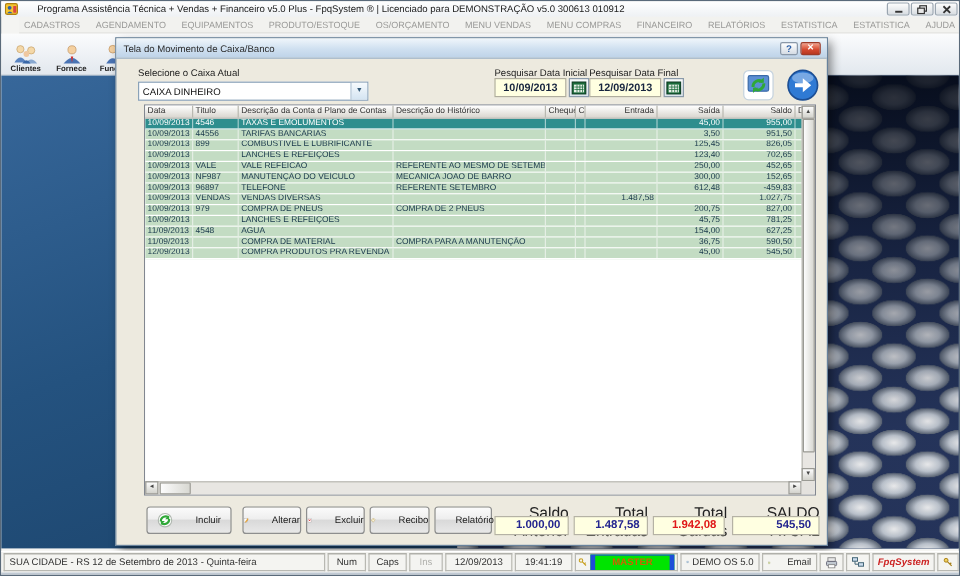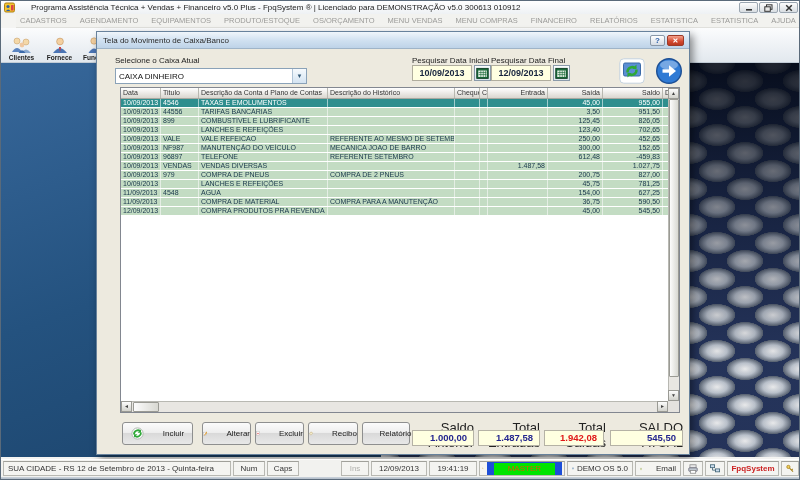--- a/index.html
+++ b/index.html
@@ -66,23 +66,23 @@
   
   .abtn { position:absolute; top:390px; height:23px; border:1px solid #8e8f8f; border-radius:3px; background:linear-gradient(#fbfbfb,#eeeeee 45%,#d9d9d9 50%,#e8e8e8); display:flex; align-items:center; justify-content:center; gap:19px; font-size:8px; color:#222; }
   .sumlabel { position:absolute; top:388px; font-size:13px; color:#222; text-align:right; }
   .sumbox { position:absolute; top:398px; height:16px; background:#ffffe1; border:1px solid #b5b2a5; font-size:9.5px; font-weight:bold; text-align:right; line-height:14px; padding-right:6px; }
 
   
   .statusbar { position:absolute; left:0; top:458px; width:800px; height:18px; background:#f2f2ef; display:flex; align-items:stretch; gap:2px; padding:1px 2px; border-top:1px solid #fff; }
   .seg { border:1px solid #b8b8b2; border-top-color:#a0a09a; background:#f4f4f1; font-size:8px; color:#333; display:flex; align-items:center; padding:0 4px; white-space:nowrap; overflow:hidden; }
   .seg.grow1 { flex:1; }
   .seg.center { justify-content:center; }
-  .seg.dim { color:#b0b0ac;margin-left:40px; }
-  .masterbox { background:#00e400; border:7px solid #1d4ed8; color:#d06000; font-weight:normal; font-size:8px; padding:0 14px; line-height:12px; margin-left:3px; }
-  .fpq { color:#cc2222; font-weight:bold; }
+  .seg.dim { color:#b0b0ac; }
+  .masterbox { background:#00e400; border:4px solid #1d4ed8; color:#d06000; font-weight:bold; font-size:8px; padding:0 14px; line-height:12px; margin-left:3px; }
+  .fpq { color:#cc2222; font-weight:bold;font-style:italic; }
   .winframe { position:absolute; left:0; top:476px; width:800px; height:4px; background:linear-gradient(#cdd5dd,#93a1b0); }
 
   svg { display:block; }
 </style>
 </head>
 <body>
 
 <div class="screen">
 
   <div class="titlebar">

